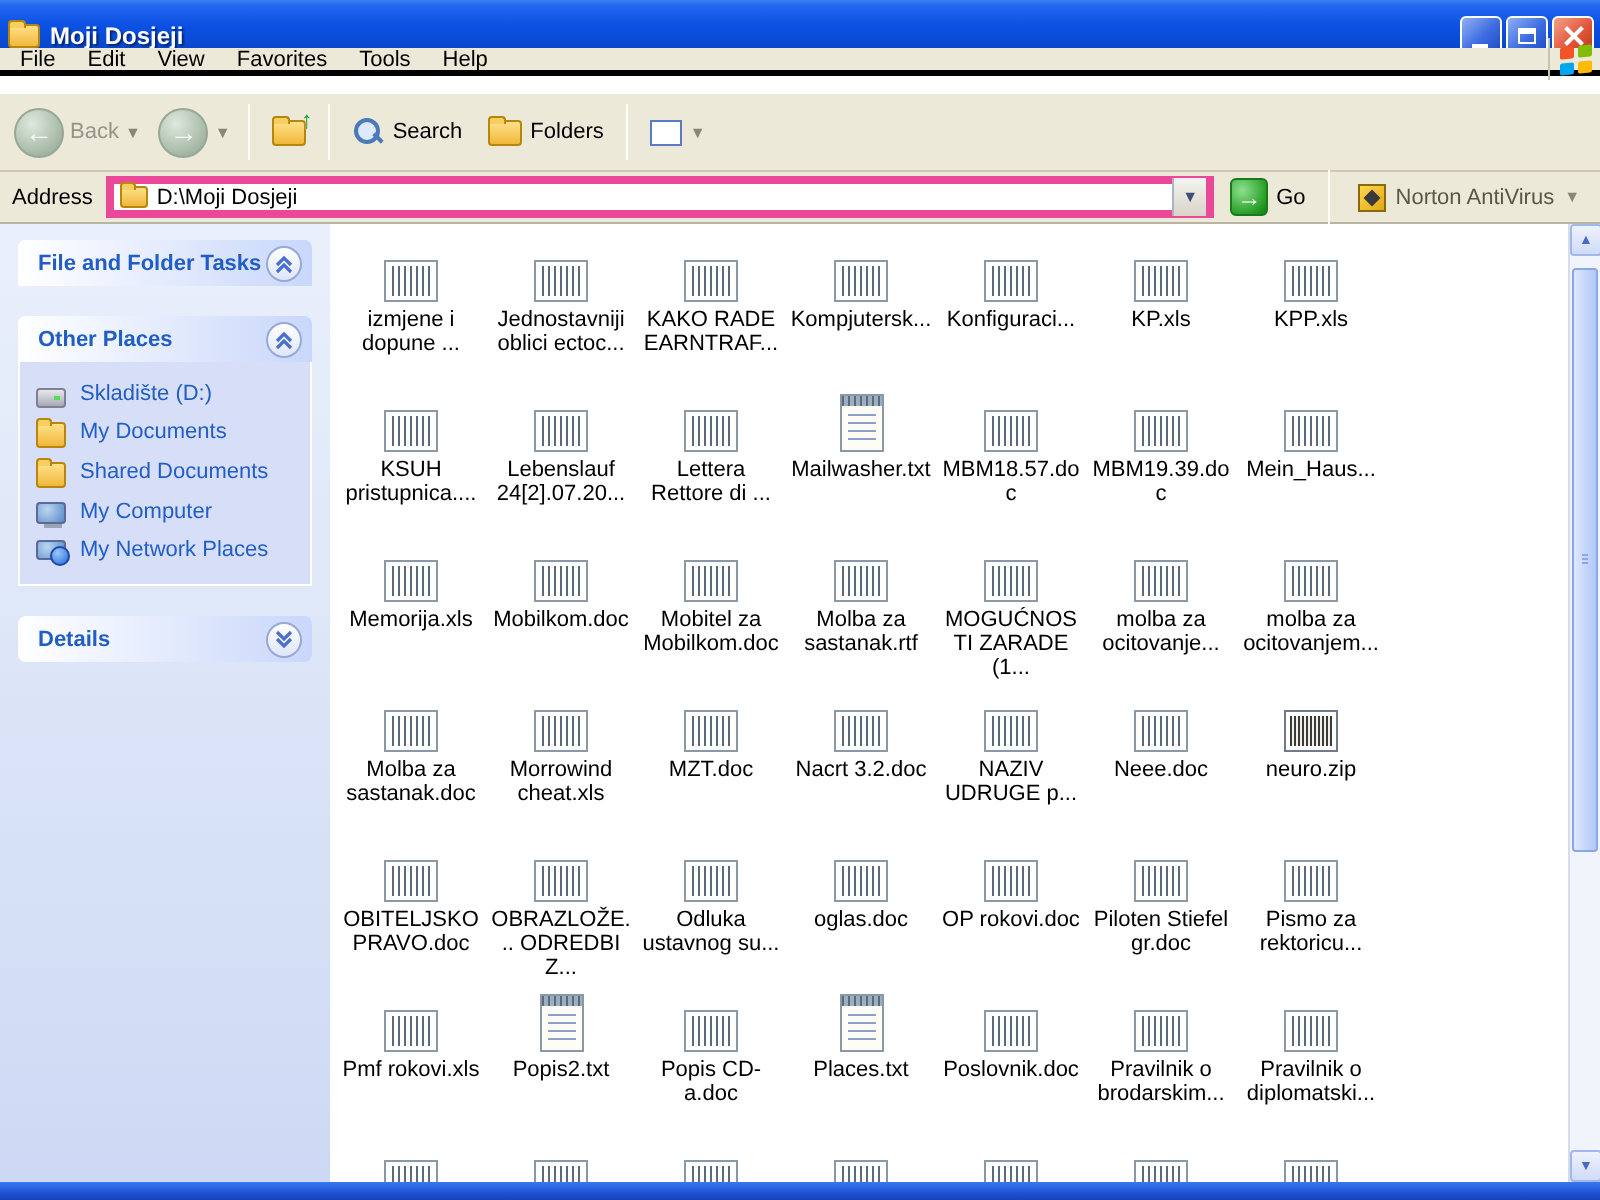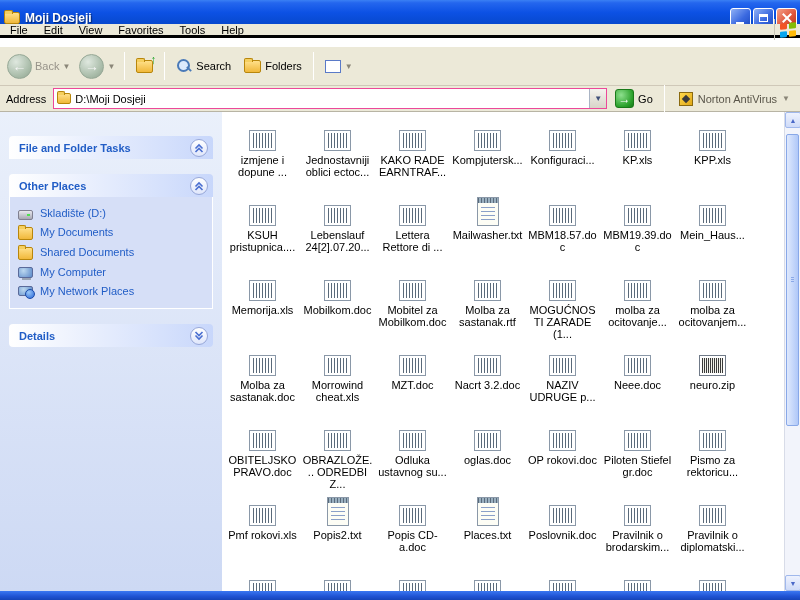--- a/index.html
+++ b/index.html
@@ -67,21 +67,21 @@
     background:#4a7ab8; transform:rotate(45deg); }
   .views-ic { width:16px; height:13px; border:1px solid #5a7ac8;
     background-image:repeating-linear-gradient(0deg,#7a9ae8 0 3px,#fff 3px 4px),
                      repeating-linear-gradient(90deg,#7a9ae8 0 3px,#fff 3px 4px);
     background-blend-mode:lighten; background-color:#fff; }
 
   
   .addressbar { position:absolute; left:0; top:86px; right:0; height:26px; background:#ece9d8;
     border-bottom:1px solid #b8b4a4; display:flex; align-items:center; padding:0 4px; gap:5px; }
   .addr-label { color:#000; padding:0 2px; }
-  .addr-field { flex:1; height:21px; background:#fff; border:1px solid #ec4899;
+  .addr-field { flex:1; height:21px; background:#fff; border:4px solid #ec4899;
     display:flex; align-items:center; padding-left:3px; gap:4px; }
   .addr-folder { width:14px; height:11px; background:linear-gradient(#ffe08a,#f0b83a);
     border:1px solid #b8860b; border-radius:1px 2px 2px 2px; position:relative; flex:0 0 auto; }
   .addr-folder::before { content:""; position:absolute; top:-3px; left:-1px; width:6px; height:3px;
     background:#f5cf5f; border:1px solid #b8860b; border-bottom:none; border-radius:2px 2px 0 0; }
   .addr-text { flex:1; color:#000; }
   .addr-drop { width:17px; height:19px; background:linear-gradient(#f4f3ee,#d8d4c8);
     border-left:1px solid #aab4c4; display:flex; align-items:center; justify-content:center;
     color:#40507a; font-size:8px; }
   .go-btn { display:flex; align-items:center; gap:4px; padding:0 3px; }
@@ -90,22 +90,22 @@
     display:flex; align-items:center; justify-content:center; font-weight:bold; font-size:12px; }
   .norton { display:flex; align-items:center; gap:5px; color:#5a564a; padding:0 6px; }
   .norton-icon { width:14px; height:14px; border:1px solid #8a6a10;
     background:linear-gradient(135deg,#ffd84a,#e0a818); position:relative; }
   .norton-icon::after { content:""; position:absolute; inset:3px; background:#3a3a3a; transform:rotate(45deg); }
 
   
   .content { position:absolute; left:0; top:112px; right:0; bottom:9px; display:flex; }
 
   
-  .taskpane { width:222px; background:linear-gradient(180deg,#eaf0fb,#cdd9f4);
-    padding:24px 9px; overflow:hidden; flex:0 0 auto; }
+  .taskpane { width:165px; background:linear-gradient(180deg,#eaf0fb,#cdd9f4);
+    padding:8px 9px; overflow:hidden; flex:0 0 auto; }
   .tp-box { margin-bottom:15px; }
   .tp-head { height:23px; border-radius:4px 4px 0 0;
     background:linear-gradient(90deg,#ffffff,#c8d7fb);
     display:flex; align-items:center; padding:0 5px 0 10px; }
   .tp-title { color:#215dc6; font-weight:bold; flex:1; }
   .tp-chev { width:18px; height:18px; border-radius:50%; border:1px solid #98a8d8;
     background:linear-gradient(#ffffff,#dfe6fb); display:flex; align-items:center; justify-content:center; }
   .tp-body { background:#d6dff7; border:1px solid #fff; border-top:none; padding:7px 8px; }
   .tp-box.collapsed .tp-head { border-radius:4px; }
   .task-item { display:flex; gap:7px; align-items:flex-start; padding:3px 0; color:#215dc6; cursor:default; }

